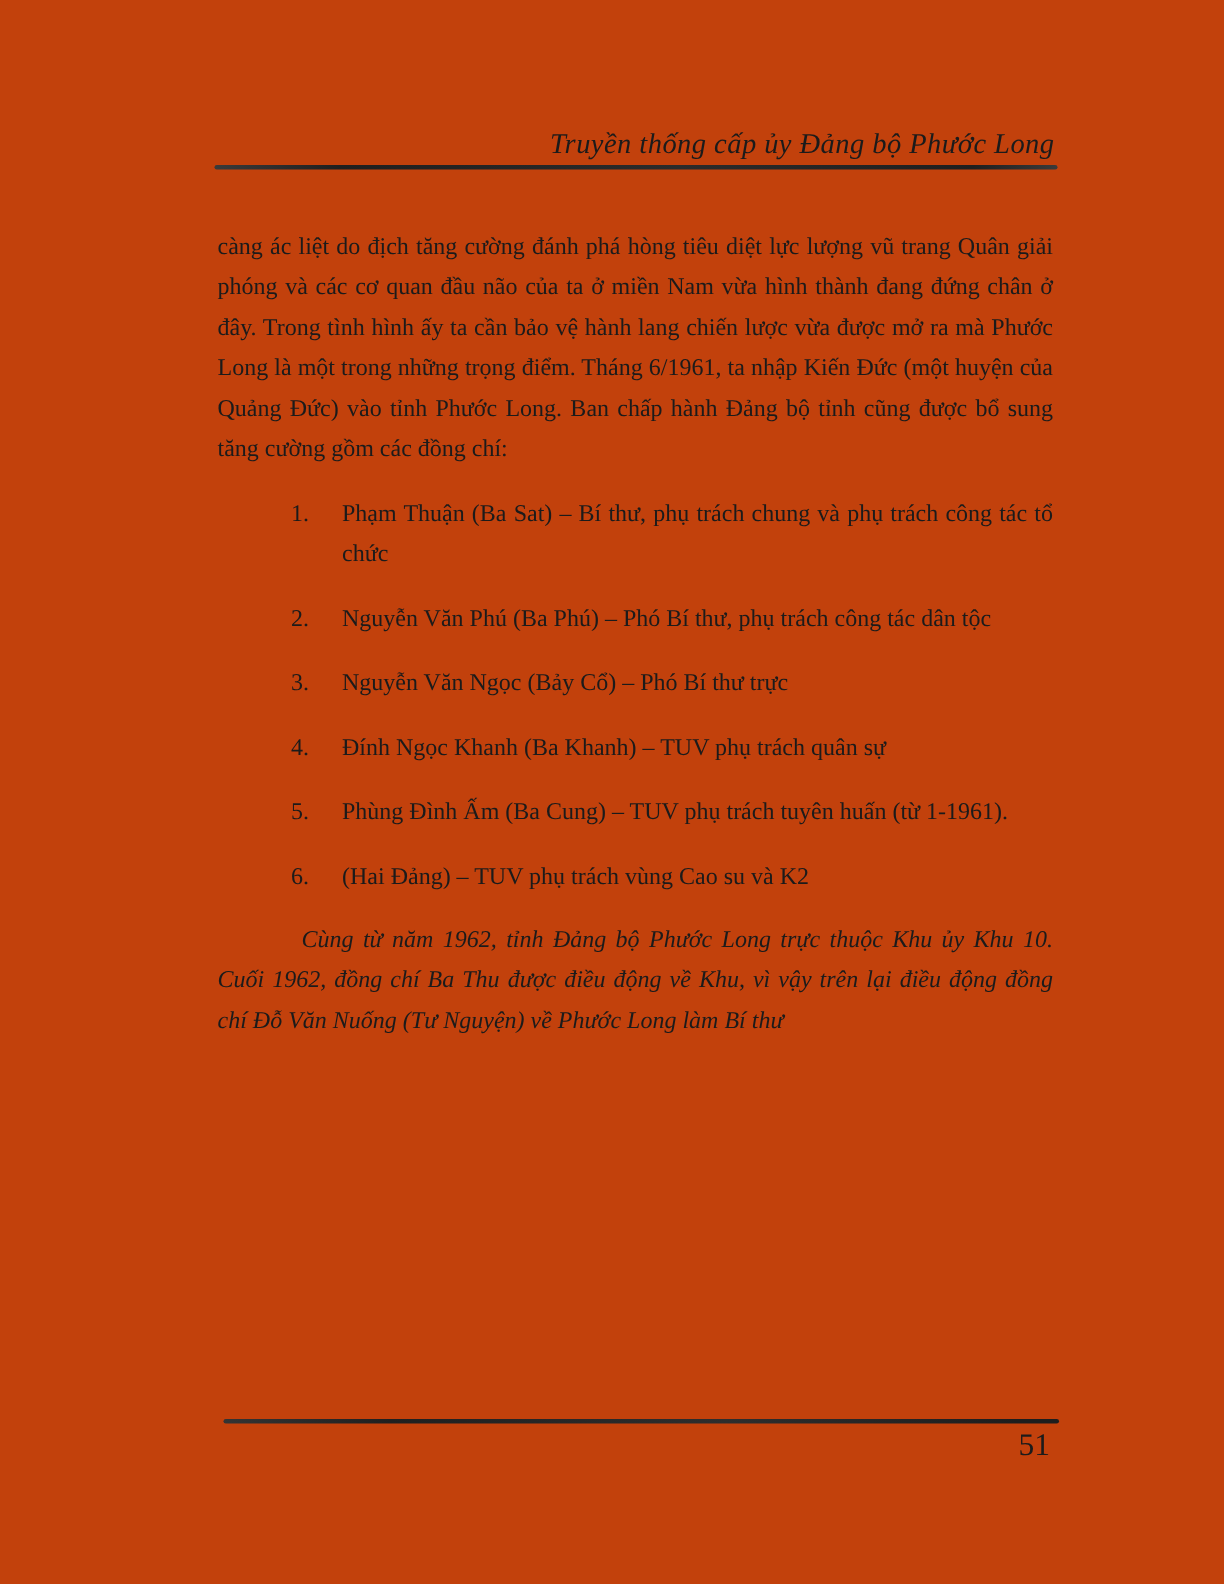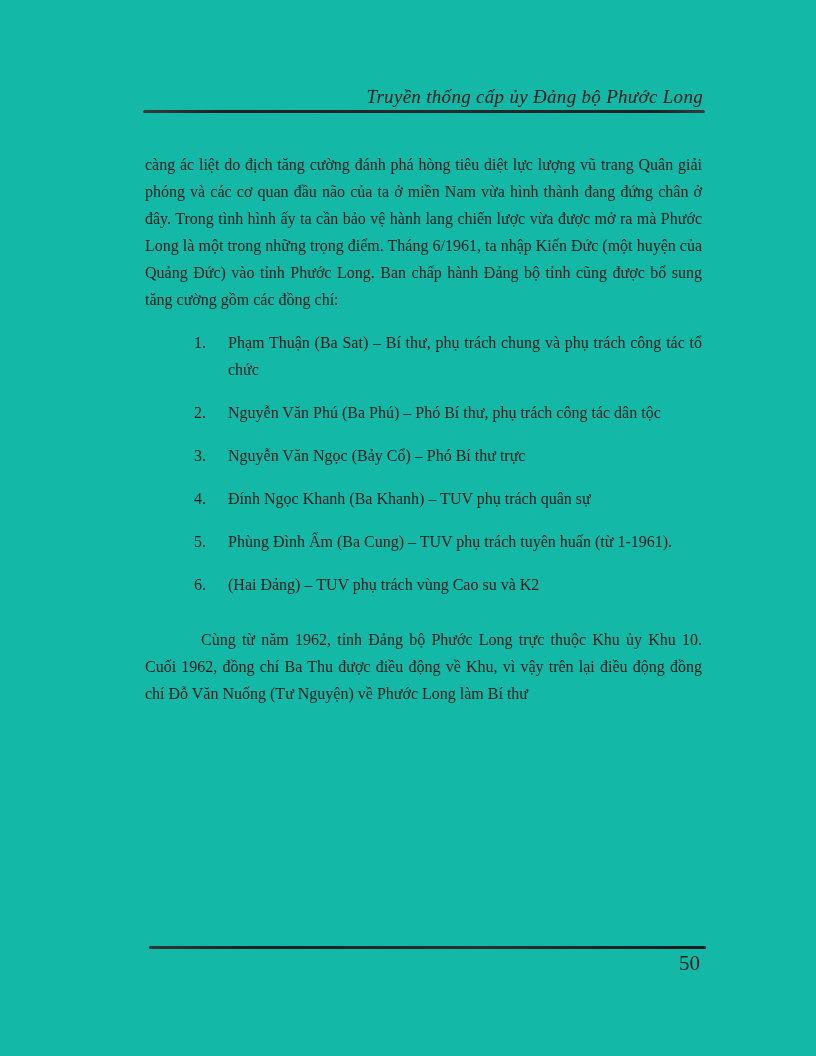--- a/index.html
+++ b/index.html
@@ -9,21 +9,21 @@
   body {
     width: 816px;
     height: 1056px;
     background: #ffffff;
     font-family: "Liberation Serif", serif;
   }
   .page {
     position: relative;
     width: 816px;
     height: 1056px;
-    background: #14b8a6;
+    background: #c2410c;
     color: #1b1b1b;
     overflow: hidden;
   }
   
   .running-title {
     position: absolute;
     top: 86px;
     left: 143px;
     width: 560px;
     text-align: right;
@@ -65,22 +65,23 @@
     margin-top: 16px;
   }
   .member .num {
     flex: 0 0 34px;
   }
   .member .txt {
     flex: 1 1 auto;
     text-align: justify;
   }
   .closing {
-    margin-top: 28px;
+    margin-top: 15px;
     text-indent: 56px;
+    font-style: italic;
   }
   
   .footer-rule {
     position: absolute;
     top: 946px;
     left: 149px;
     width: 557px;
     height: 3px;
     background: linear-gradient(90deg, #343434, #202020 20%, #2e2e2e 60%, #1e1e1e 95%);
     border-radius: 2px;
@@ -129,15 +130,15 @@
         <span class="num">6.</span>
         <span class="txt">(Hai Đảng) – TUV phụ trách vùng Cao su và K2</span>
       </div>
     </div>
 
     <p class="para closing">Cùng từ năm 1962, tỉnh Đảng bộ Phước Long trực thuộc Khu ủy Khu 10. Cuối 1962, đồng chí Ba Thu được điều động về Khu, vì vậy trên lại điều động đồng chí Đỗ Văn Nuống (Tư Nguyện) về Phước Long làm Bí thư</p>
 
   </div>
 
   <div class="footer-rule"></div>
-  <span class="page-number">50</span>
+  <span class="page-number">51</span>
 
 </div>
 
 </body></html>

